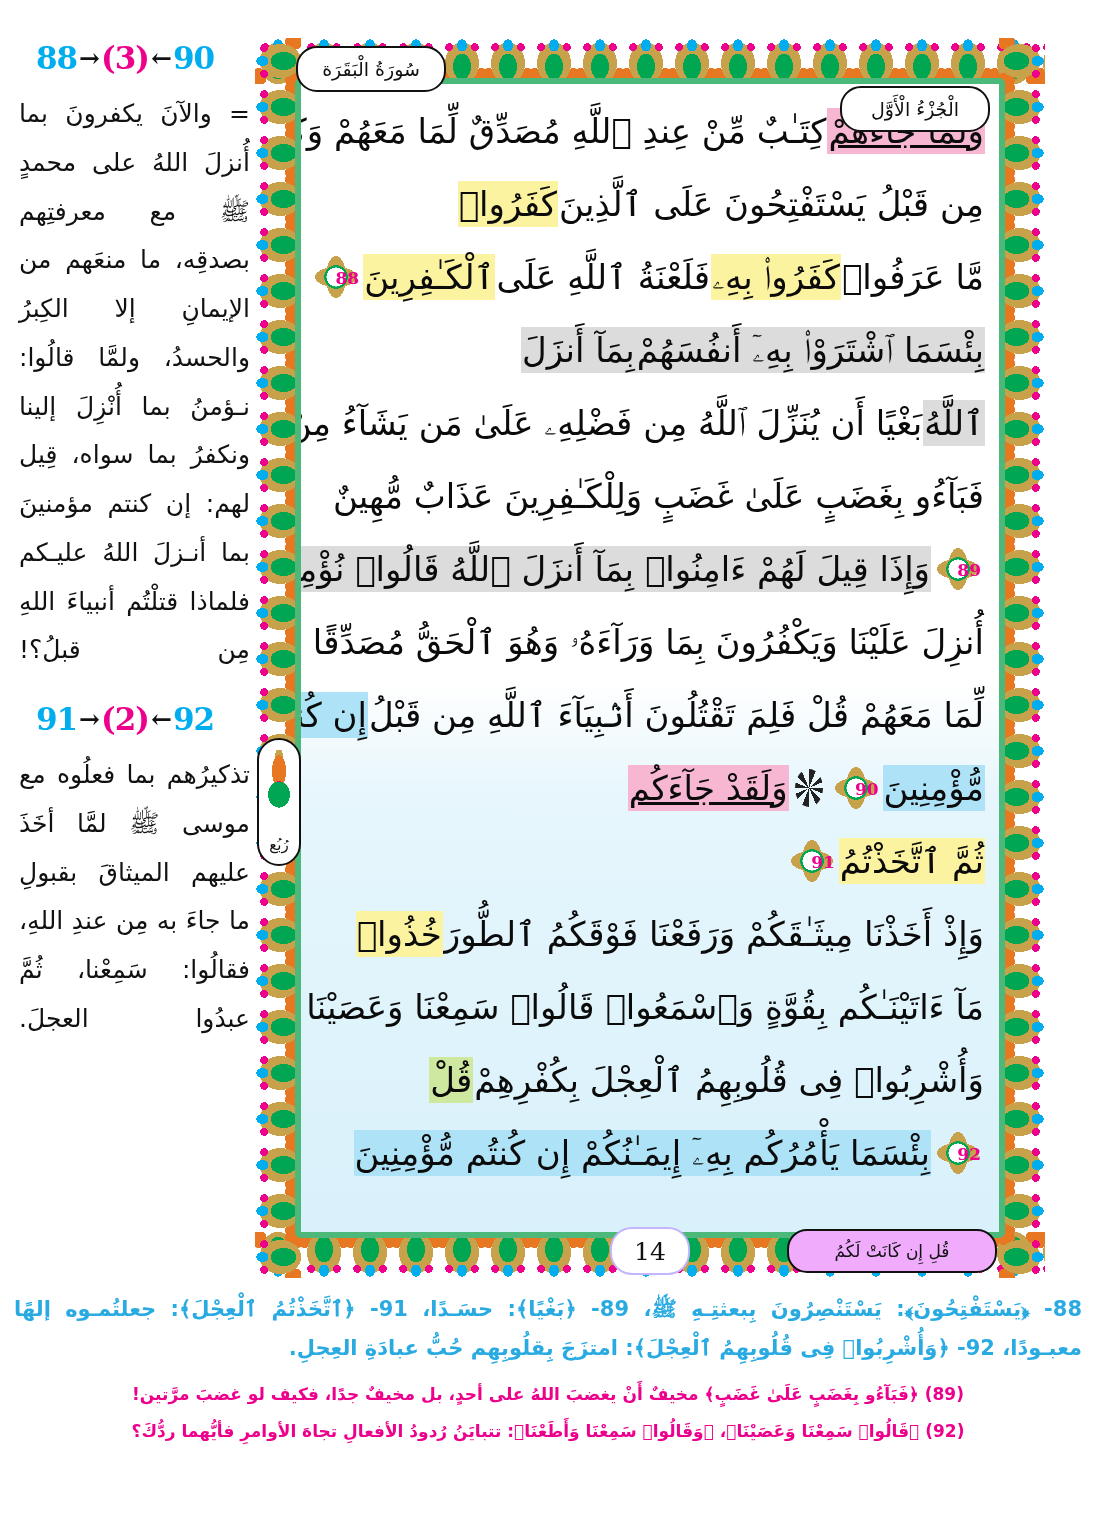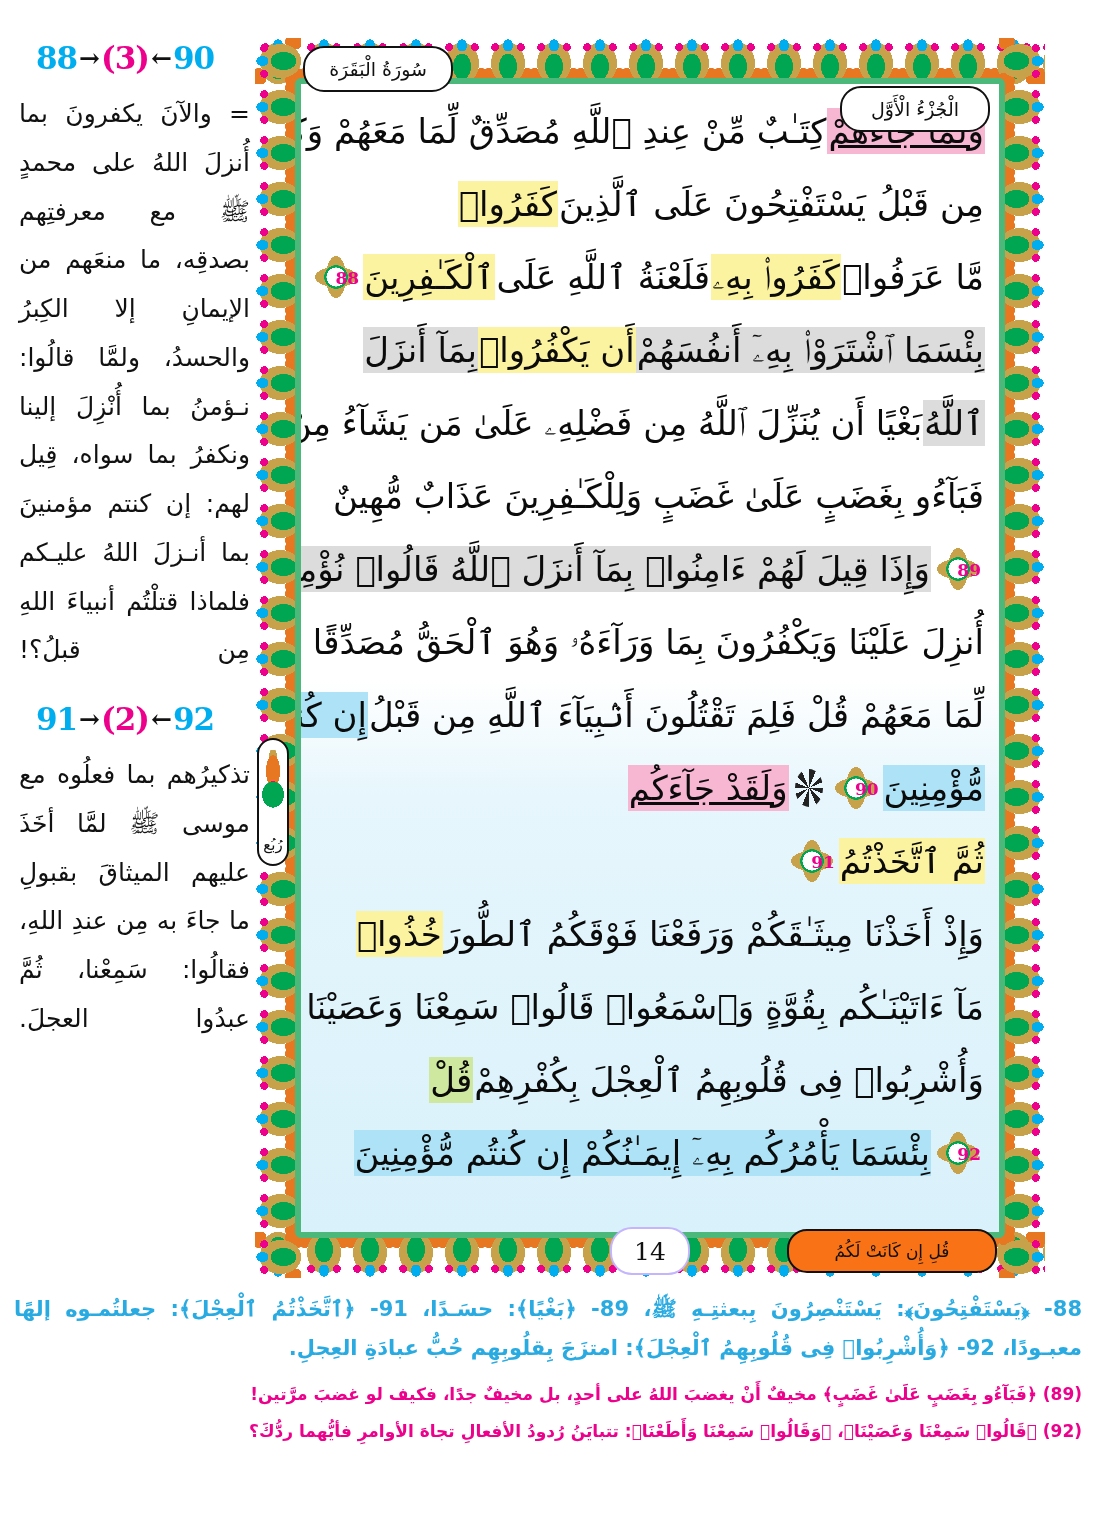--- a/index.html
+++ b/index.html
@@ -112,48 +112,48 @@
     border:2px solid #111;
     border-radius:21px;
     display:flex;align-items:center;justify-content:center;
     font-size:19px;
     font-family:"DejaVu Sans","Liberation Sans",sans-serif;
     color:#111;
     z-index:5;
     padding:0 10px;
     white-space:nowrap;
   }
-  .cartouche-surah{left:48px;}
+  .cartouche-surah{left:41px;}
   .cartouche-juz{right:55px;margin-top:40px;}
 
   
   .foot-catch{
     position:absolute;
     bottom:5px; right:48px;
     height:40px;min-width:150px;
-    background:#f97316;border:2px solid #111;border-radius:20px;
+    background:#f0abfc;border:2px solid #111;border-radius:20px;
     display:flex;align-items:center;justify-content:center;
     font-size:17px;color:#111;z-index:5;padding:0 28px;white-space:nowrap;
   }
   .foot-page{
     position:absolute;
     bottom:3px; left:50%; transform:translateX(-50%);
     width:76px;height:44px;
     background:#fff;border:2px solid #c4b5fd;border-radius:22px;
     display:flex;align-items:center;justify-content:center;
     font-size:25px;color:#111;z-index:6;
     font-family:"DejaVu Serif","Liberation Serif",serif;
     text-align:right;
   }
 
   
   .rub-marker{
     position:absolute;
     left:2px; top:700px;
-    width:32px;height:128px;
+    width:44px;height:128px;
     background:#fff;border:2px solid #111;border-radius:22px;
     z-index:7;
     display:flex;align-items:flex-end;justify-content:center;
     padding-bottom:10px;
     box-sizing:border-box;
   }
   .rub-orn{
     position:absolute;top:10px;left:50%;transform:translateX(-50%);
     width:30px;height:62px;
     background-image:
@@ -235,20 +235,21 @@
     line-height:1.85;
     font-weight:bold;
     text-align:justify;
   }
   .fn-pink{
     color:#EC008C;
     font-size:17px;
     line-height:1.95;
     font-weight:bold;
     margin-top:10px;
+    text-align:center;
   }
   .fn-pink div{margin-bottom:4px;}
 </style>
 </head>
 <body>
 
 <div class="page">
 
   <div class="tafsir-col">
 
@@ -304,21 +305,20 @@
           </div>
           <div class="qline">
             <span class="">مَّا عَرَفُوا۟</span>
             <span class="hl-yellow">كَفَرُوا۟ بِهِۦ</span>
             <span class="">فَلَعْنَةُ ٱللَّهِ عَلَى</span>
             <span class="hl-yellow">ٱلْكَـٰفِرِينَ</span>
             <span class="aya-mark"><span class="rose"></span><span class="n">88</span></span>
           </div>
           <div class="qline">
             <span class="hl-grey">بِئْسَمَا ٱشْتَرَوْا۟ بِهِۦٓ أَنفُسَهُمْ</span>
-            <span class="hl-yellow">أَن يَكْفُرُوا۟</span>
             <span class="hl-grey">بِمَآ أَنزَلَ</span>
           </div>
           <div class="qline">
             <span class="hl-grey">ٱللَّهُ</span>
             <span class="">بَغْيًا أَن يُنَزِّلَ ٱللَّهُ مِن فَضْلِهِۦ عَلَىٰ مَن يَشَآءُ مِنْ عِبَادِهِۦ</span>
           </div>
           <div class="qline">
             <span class="">فَبَآءُو بِغَضَبٍ عَلَىٰ غَضَبٍ وَلِلْكَـٰفِرِينَ عَذَابٌ مُّهِينٌ</span>
           </div>
           <div class="qline">

